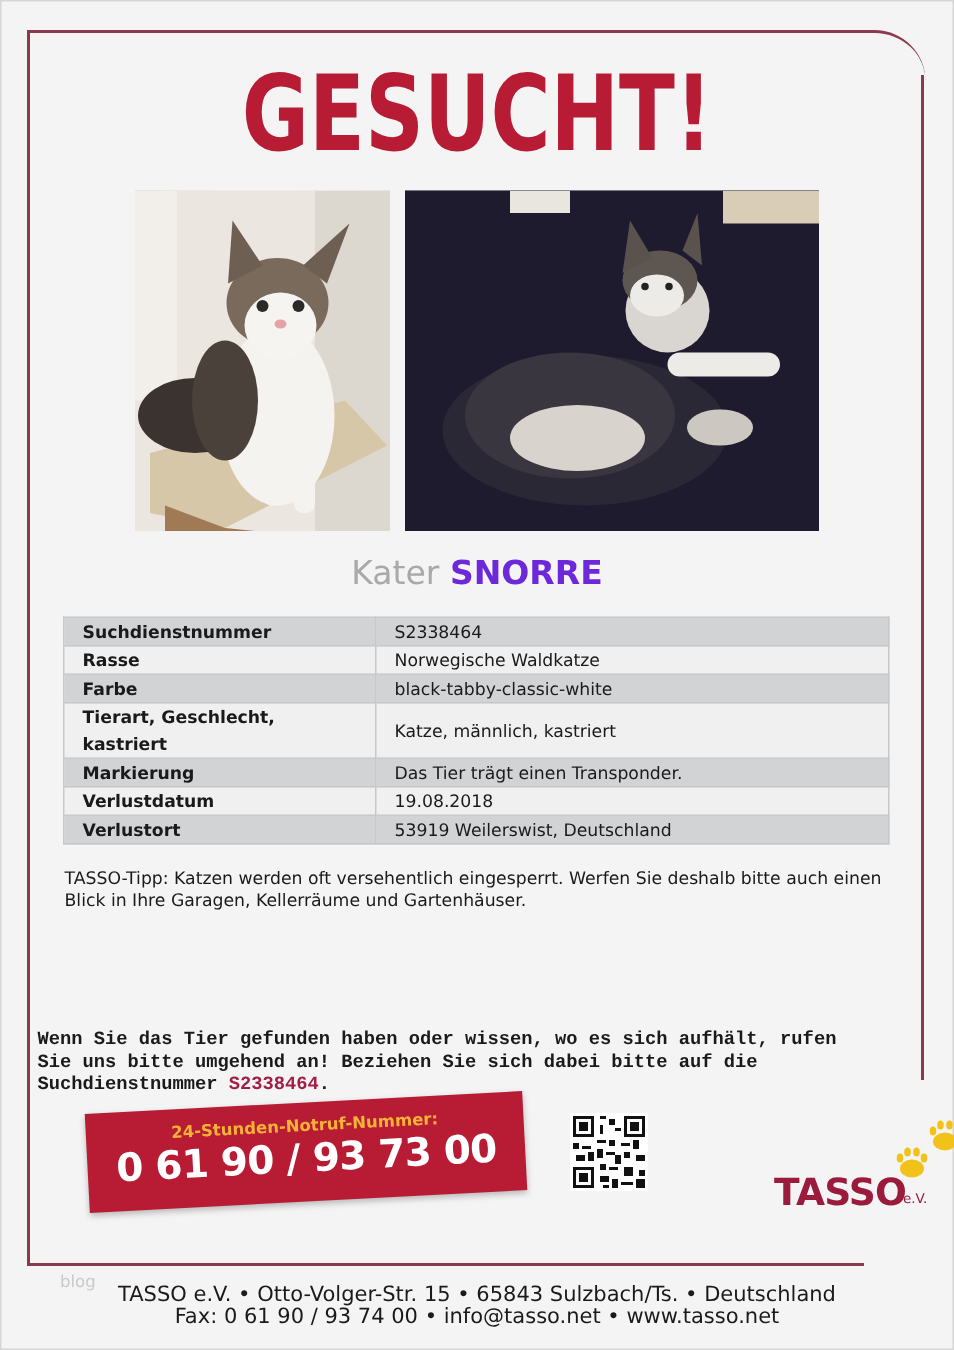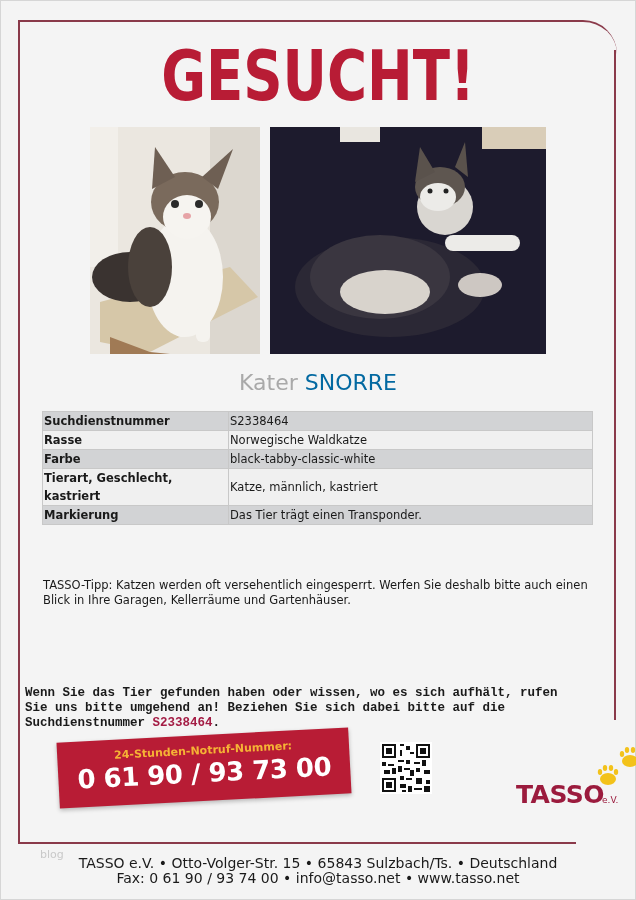--- a/index.html
+++ b/index.html
@@ -36,27 +36,27 @@
   .photo { position: absolute; overflow: hidden; }
   .photo1 { left: 90px; top: 127px; width: 170px; height: 227px;
     background: linear-gradient(90deg, #d9d4cc 0%, #efece6 40%, #e6e1da 100%); }
   .photo2 { left: 270px; top: 127px; width: 276px; height: 227px;
     background: #1c1a2c; }
   .cat-name {
     position: absolute; left: 0; top: 368px; width: 636px; text-align: center;
     font-size: 22px; line-height: 30px;
   }
   .cat-name .prefix { color: #a9a9a9; }
-  .cat-name .name { color: #0369a1; font-weight: normal; }
+  .cat-name .name { color: #6d28d9; font-weight: bold; }
   table.info {
     position: absolute; left: 42px; top: 411px; width: 551px;
     border-collapse: collapse; font-size: 11.5px;
   }
   table.info td {
-    height: 18px; padding: 0 1px; border: 1px solid #c8c8c8; line-height: 18px;
+    height: 18px; padding: 0 12px; border: 1px solid #c8c8c8; line-height: 18px;
   }
   table.info tr:nth-child(odd) td { background: #d2d3d5; }
   table.info tr:nth-child(even) td { background: #f0f0f0; }
   table.info td.key { width: 183px; font-weight: bold; }
   .tip {
     position: absolute; left: 43px; top: 578px; width: 560px;
     font-size: 11.5px; line-height: 15px;
   }
   .call {
     position: absolute; left: 25px; top: 686px; width: 560px;
@@ -153,20 +153,28 @@
       <td class="key">Farbe</td>
       <td>black-tabby-classic-white</td>
     </tr>
     <tr>
       <td class="key">Tierart, Geschlecht, kastriert</td>
       <td>Katze, männlich, kastriert</td>
     </tr>
     <tr>
       <td class="key">Markierung</td>
       <td>Das Tier trägt einen Transponder.</td>
+    </tr>
+    <tr>
+      <td class="key">Verlustdatum</td>
+      <td>19.08.2018</td>
+    </tr>
+    <tr>
+      <td class="key">Verlustort</td>
+      <td>53919 Weilerswist, Deutschland</td>
     </tr>
   </tbody>
 </table>
 
 <div class="tip">TASSO-Tipp: Katzen werden oft versehentlich eingesperrt. Werfen Sie deshalb bitte auch einen Blick in Ihre Garagen, Kellerräume und Gartenhäuser.</div>
 
 <div class="call">
   <span>Wenn Sie das Tier gefunden haben oder wissen, wo es sich aufhält, rufen Sie uns bitte umgehend an! Beziehen Sie sich dabei bitte auf die Suchdienstnummer </span><span class="ref">S2338464</span><span>.</span>
 </div>
 

